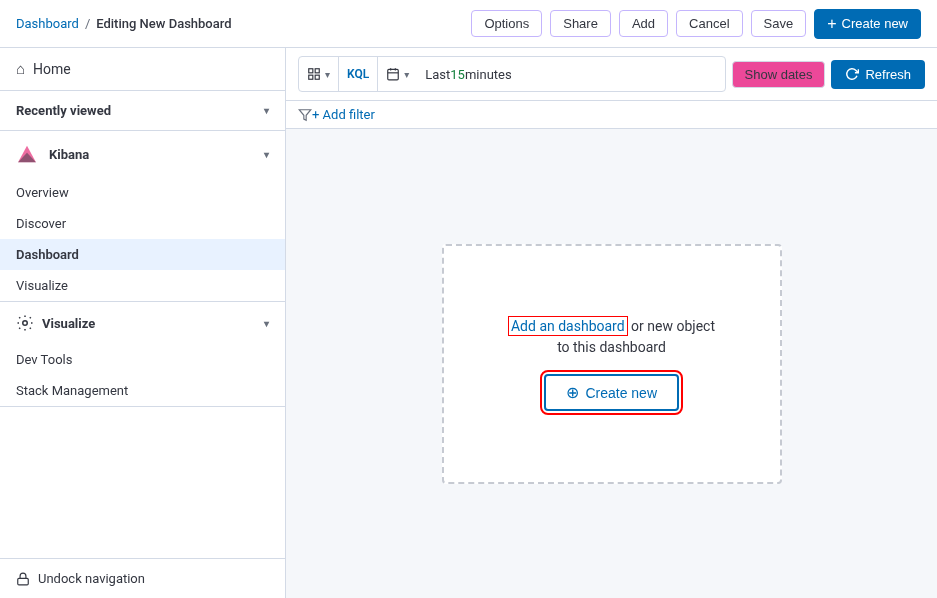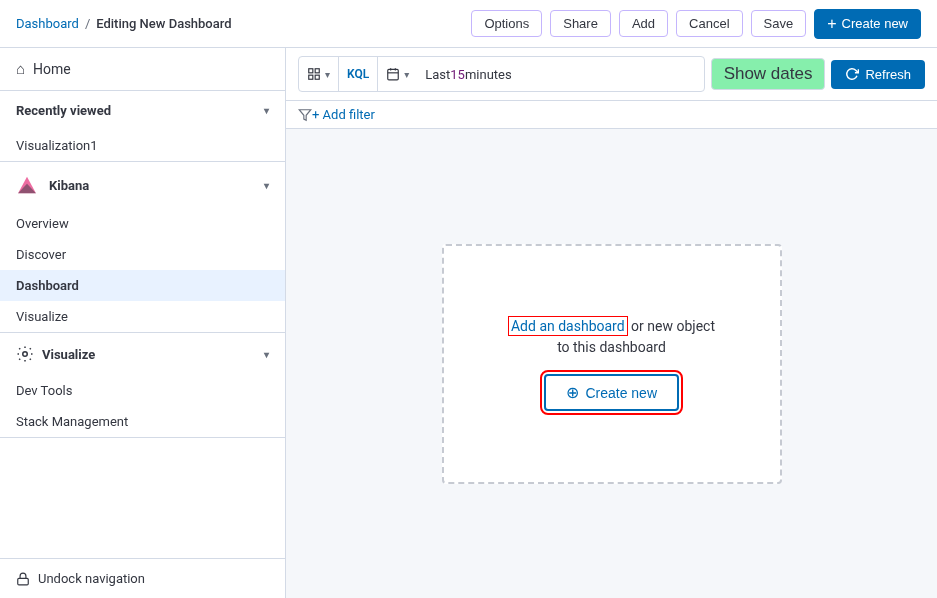--- a/index.html
+++ b/index.html
@@ -38,21 +38,21 @@
     
     .main { flex: 1; display: flex; flex-direction: column; background: #f5f7fa; overflow: hidden; }
 
     
     .toolbar { display: flex; align-items: center; gap: 6px; padding: 8px 12px; background: #fff; border-bottom: 1px solid #d3dae6; }
     .search-bar { display: flex; align-items: center; flex: 1; border: 1px solid #d3dae6; border-radius: 4px; background: #fff; height: 36px; }
     .search-icon-btn { display: flex; align-items: center; gap: 4px; padding: 0 8px; border-right: 1px solid #d3dae6; height: 100%; cursor: pointer; color: #343741; }
     .kql-btn { padding: 0 8px; height: 100%; border-right: 1px solid #d3dae6; display: flex; align-items: center; cursor: pointer; color: #006bb4; font-weight: 600; font-size: 12px; }
     .date-picker { display: flex; align-items: center; gap: 4px; padding: 0 8px; height: 100%; cursor: pointer; color: #343741; font-size: 13px; }
     .time-range-display { flex: 1; display: flex; align-items: center; padding: 0 8px; font-size: 13px; color: #343741; }
-    .show-dates-btn { padding: 5px 12px; border-radius: 4px; border: 1px solid #d3dae6; background: #86efac; cursor: pointer; font-size: 17px; color: #343741; white-space: nowrap; }
+    .show-dates-btn { padding: 5px 12px; border-radius: 4px; border: 1px solid #d3dae6; background: #ec4899; cursor: pointer; font-size: 13px; color: #343741; white-space: nowrap; }
     .refresh-btn { display: flex; align-items: center; gap: 6px; padding: 7px 14px; background: #006bb4; color: #fff; border: none; border-radius: 4px; cursor: pointer; font-size: 13px; white-space: nowrap; }
 
     
     .filter-bar { display: flex; align-items: center; padding: 6px 12px; background: #fff; border-bottom: 1px solid #d3dae6; }
     .filter-icon-btn { display: flex; align-items: center; color: #69707d; cursor: pointer; }
     .add-filter-btn { display: flex; align-items: center; gap: 4px; color: #006bb4; font-size: 13px; cursor: pointer; }
 
     
     .dashboard-area { flex: 1; display: flex; align-items: center; justify-content: center; padding: 20px; }
     .empty-dashboard { border: 2px dashed #c6cad2; border-radius: 4px; width: 340px; height: 240px; display: flex; flex-direction: column; align-items: center; justify-content: center; gap: 16px; background: #fff; }
@@ -95,23 +95,20 @@
     <div class="sidebar-home">
       <span style="font-size:15px;">⌂</span>
       <span>Home</span>
     </div>
 
     <div class="sidebar-section">
       <div class="sidebar-section-header">
         <span>Recently viewed</span>
         <span class="chevron-down">▾</span>
       </div>
-      <div class="sidebar-item">
-        <span>Visualization1</span>
-      </div>
     </div>
 
     <div class="sidebar-section">
       <div class="sidebar-section-header">
         <div class="kibana-header">
 
           <svg width="22" height="22" viewBox="0 0 32 32">
             <polygon points="3,28 16,4 29,28" fill="#e8488a" opacity="0.8"></polygon>
             <polygon points="3,28 16,14 29,28" fill="#343741" opacity="0.5"></polygon>
             <polygon points="3,28 16,4 3,28" fill="#00bfb3" opacity="0.9"></polygon>
@@ -184,21 +181,21 @@
           <svg width="14" height="14" viewBox="0 0 24 24" fill="none" stroke="#343741" stroke-width="2">
             <rect x="3" y="4" width="18" height="18" rx="2"></rect>
               <line x1="16" y1="2" x2="16" y2="6"></line>
               <line x1="8" y1="2" x2="8" y2="6"></line>
               <line x1="3" y1="10" x2="21" y2="10"></line>
           </svg>
           <span class="chevron-down">▾</span>
         </div>
         <div class="time-range-display">
           <span>Last </span>
-            <span style="color:#701a75;">15</span>
+            <span style="color:#15803d;">15</span>
             <span> minutes</span>
         </div>
       </div>
       <button class="show-dates-btn">Show dates</button>
       <button class="refresh-btn">
         <svg width="14" height="14" viewBox="0 0 24 24" fill="none" stroke="#fff" stroke-width="2.5">
           <polyline points="23 4 23 10 17 10"></polyline>
             <path d="M20.49 15a9 9 0 1 1-2.12-9.36L23 10"></path>
         </svg>
         <span>Refresh</span>

